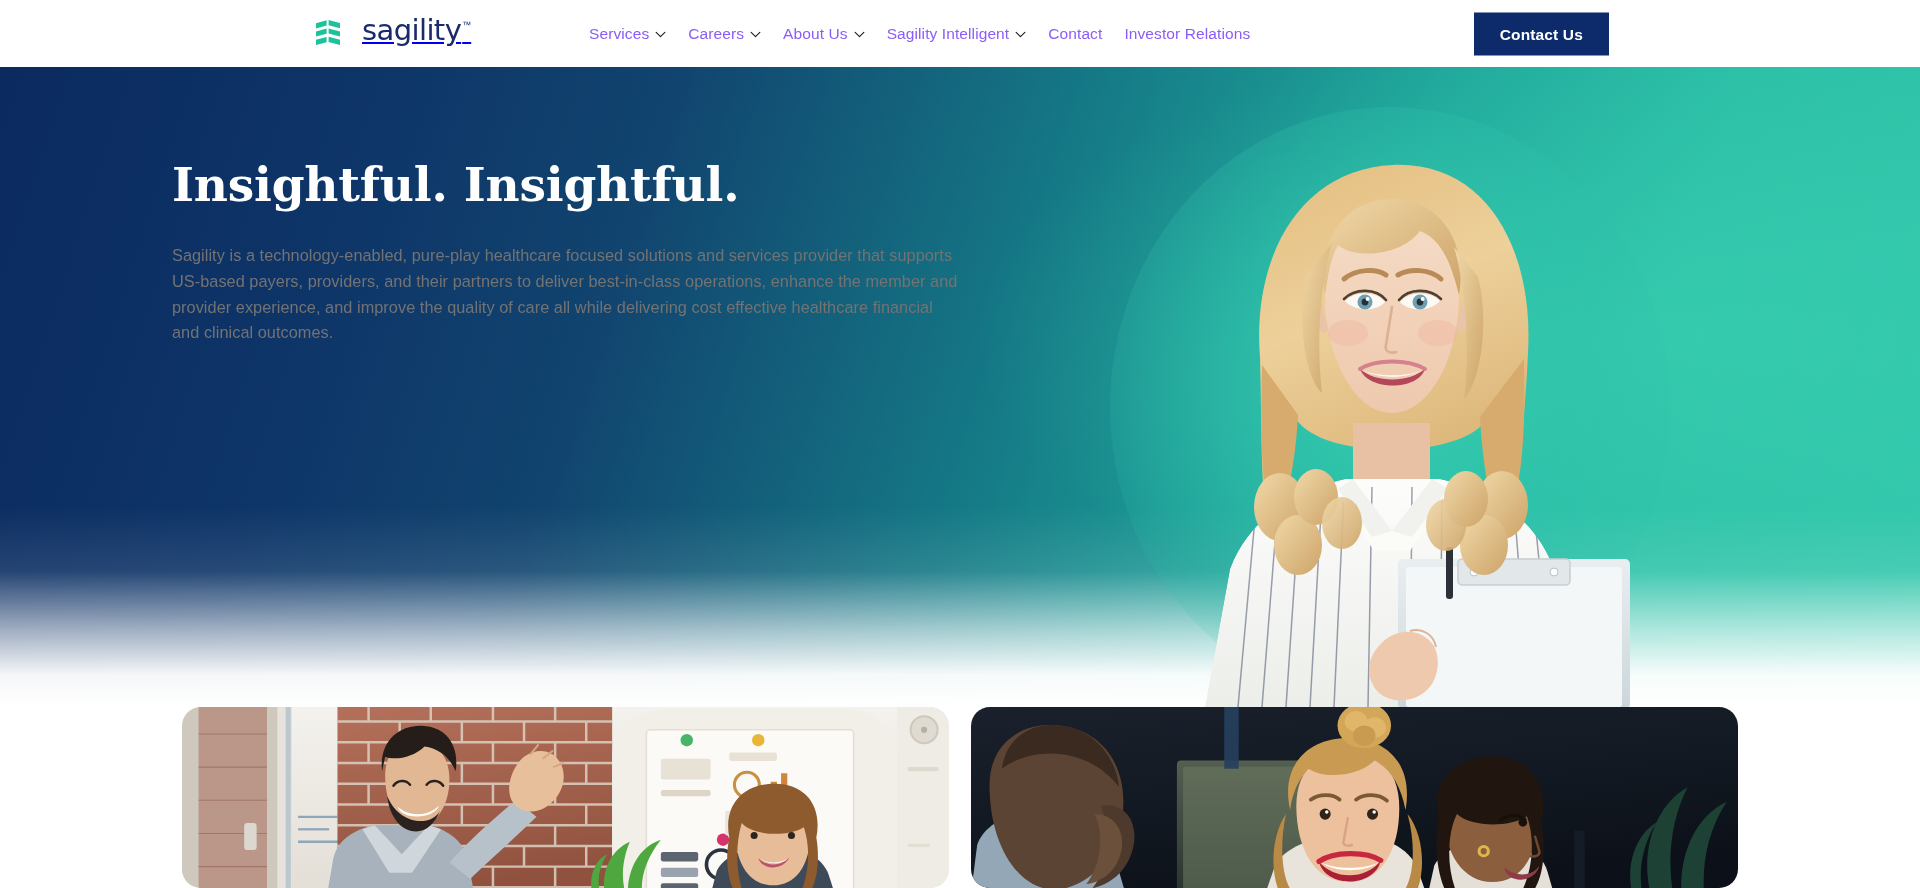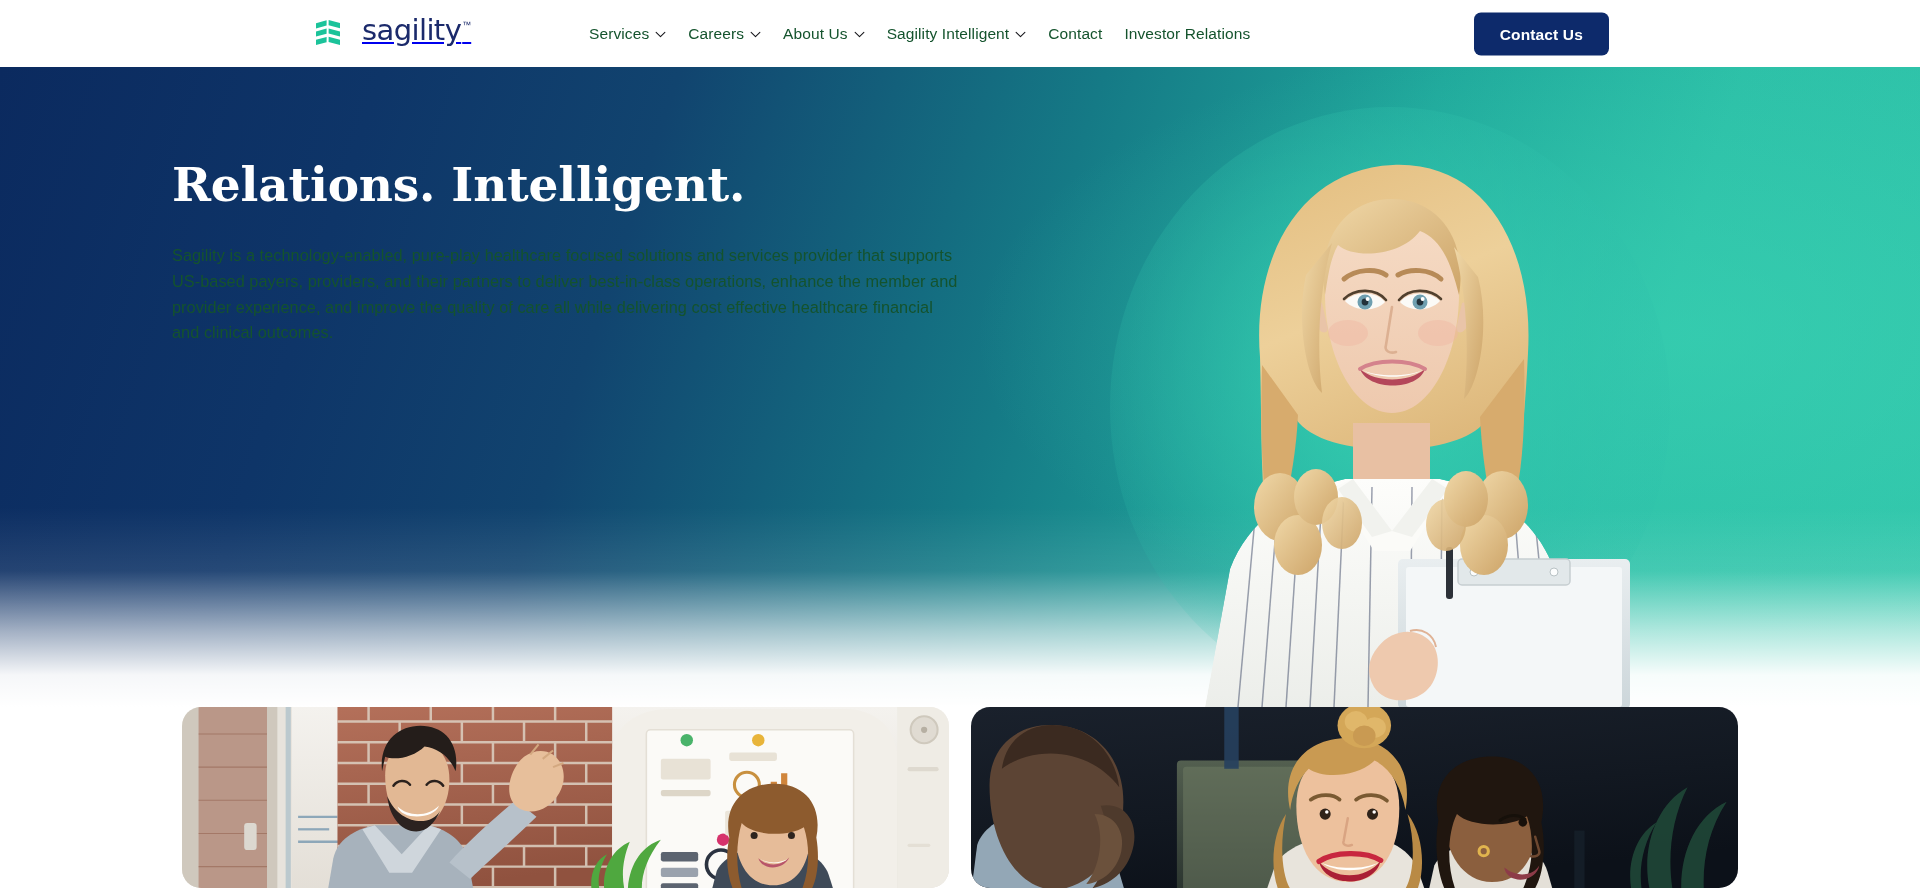--- a/index.html
+++ b/index.html
@@ -25,29 +25,29 @@
     font-size:9px; color:#1b2a6b; position:relative; top:-12px; left:1px;
     letter-spacing:0px; font-family:"Liberation Sans", sans-serif;
   }
 
   .nav{
     position:absolute; left:589px; top:50%; transform:translateY(-50%);
     display:flex; align-items:center; gap:0px;
   }
   .nav-item{
     display:flex; align-items:center; gap:6px;
-    font-size:15.5px; color:#14532d; letter-spacing:0.1px;
+    font-size:15.5px; color:#8b5cf6; letter-spacing:0.1px;
     padding:6px 22px 6px 0; cursor:pointer; white-space:nowrap;
   }
   .nav-item:first-child{ padding-left:0; }
   .chev{ width:11px; height:7px; display:block; flex:0 0 auto; margin-top:2px; }
 
   .cta{
     position:absolute; right:311px; top:50%; transform:translateY(-50%);
-    background:#0d2a6b; color:#ffffff; border:none; border-radius:7px;
+    background:#0d2a6b; color:#ffffff; border:none; border-radius:0;
     font-family:"Liberation Sans", sans-serif;
     font-size:15.5px; font-weight:700; letter-spacing:0.15px;
     padding:0 26px; height:43px; line-height:43px; cursor:pointer;
     white-space:nowrap;
   }
 
   
   .hero{
     position:absolute; top:67px; left:0; width:1920px; height:640px;
     overflow:hidden;
@@ -75,21 +75,21 @@
   }
 
   .hero-copy{ position:absolute; left:172px; top:88px; width:800px; z-index:5; }
   .hero-title{
     font-family:"DejaVu Serif", serif;
     font-size:47px; line-height:60px; font-weight:700;
     color:#ffffff; letter-spacing:-0.2px;
   }
   .hero-body{
     margin-top:28px; width:790px;
-    font-size:16.3px; line-height:25.8px; color:#14532d; font-weight:400;
+    font-size:16.3px; line-height:25.8px; color:#737373; font-weight:400;
     letter-spacing:0.05px;
   }
 
   
   .hero-photo{
     position:absolute; right:250px; bottom:0; width:560px; height:600px; z-index:4;
   }
 
   
   .cards{
@@ -276,21 +276,21 @@
       <ellipse cx="392" cy="398" rx="26" ry="34"></ellipse>
       <ellipse cx="374" cy="438" rx="24" ry="30"></ellipse>
       <ellipse cx="356" cy="392" rx="22" ry="28"></ellipse>
       <ellipse cx="232" cy="416" rx="20" ry="26" opacity="0.92"></ellipse>
       <ellipse cx="336" cy="418" rx="20" ry="26" opacity="0.92"></ellipse>
     </g>
   </svg>
 
   <div class="hero-copy">
     <h1 class="hero-title">
-      <span>Relations. Intelligent.</span><br>
+      <span>Insightful. Insightful.</span><br>
     </h1>
     <p class="hero-body">Sagility is a technology-enabled, pure-play healthcare focused solutions and services provider that supports US-based payers, providers, and their partners to deliver best-in-class operations, enhance the member and provider experience, and improve the quality of care all while delivering cost effective healthcare financial and clinical outcomes.</p>
   </div>
 
   <div class="hero-fade"></div>
 </section>
 
 <section class="cards">
 
   <div class="card">

